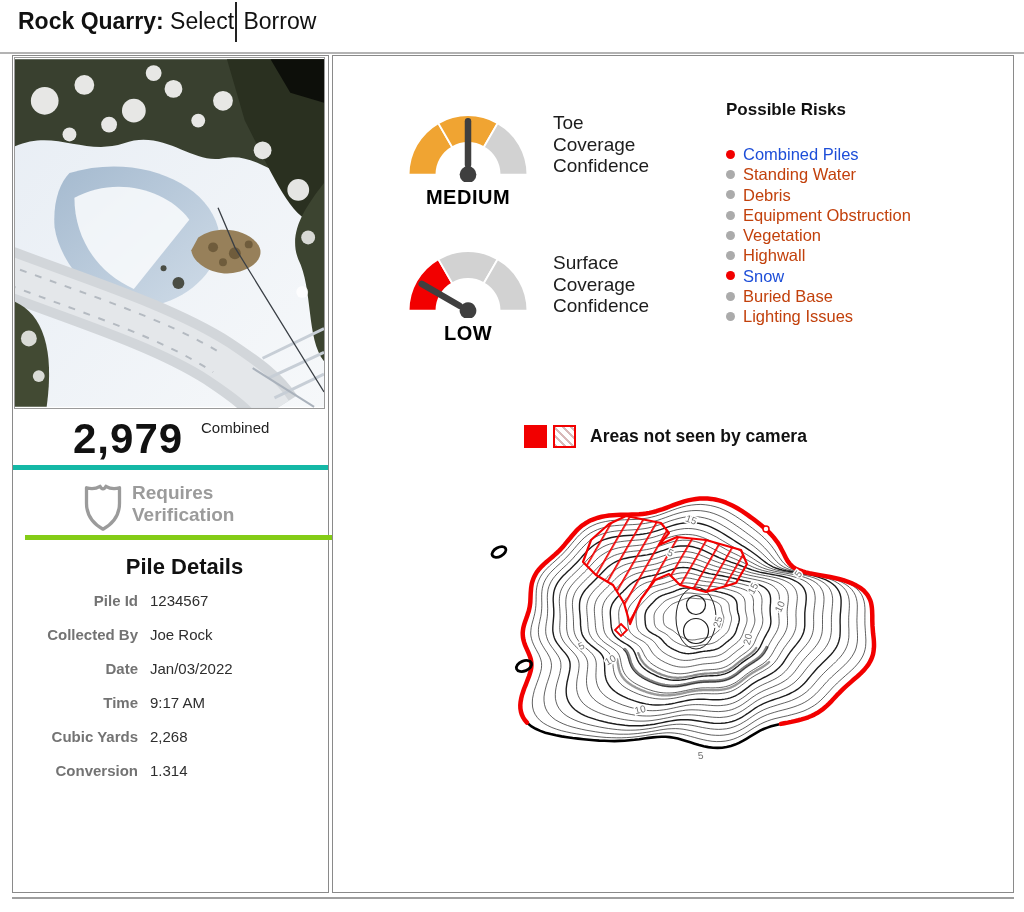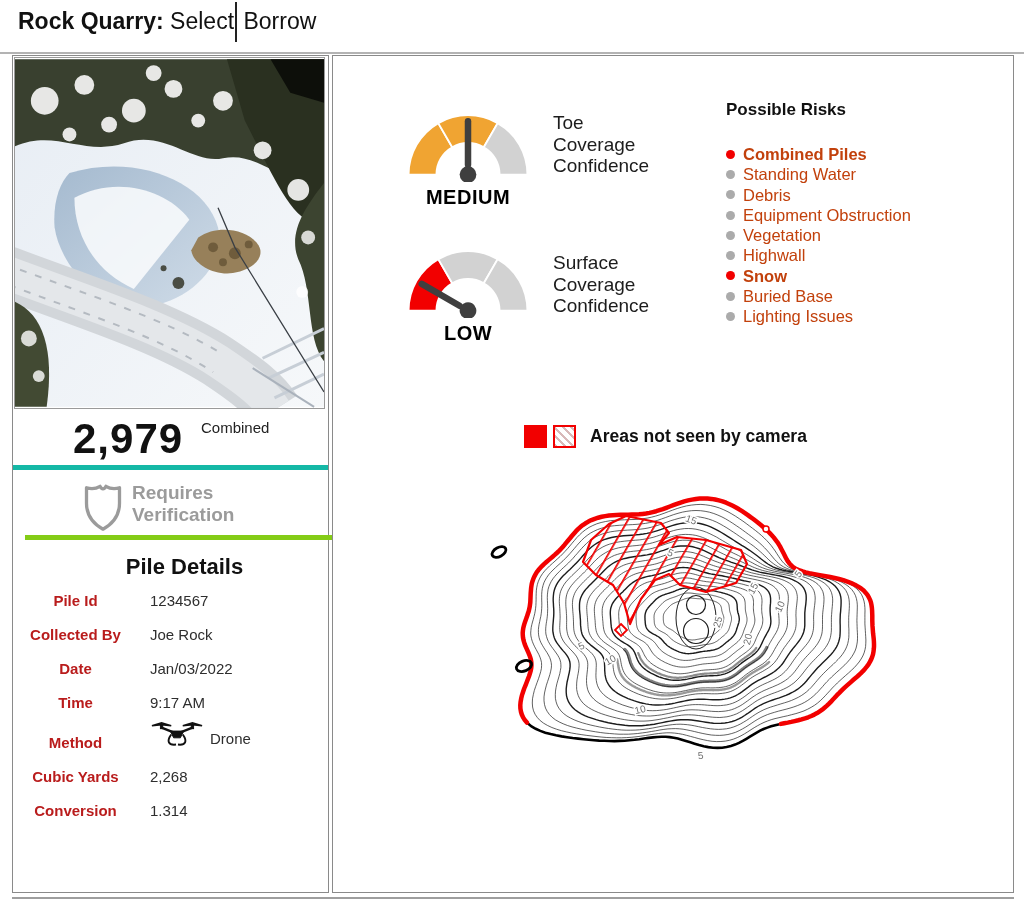--- a/index.html
+++ b/index.html
@@ -28,38 +28,38 @@
   .tonnage-val{position:absolute;left:60px;top:4px;font-size:42px;font-weight:bold;letter-spacing:1px;}
   .tonnage-lbl{position:absolute;left:188px;top:8px;font-size:15px;color:#222;}
   .verify-sec{position:absolute;left:12px;top:414px;width:100%;height:70px;
               border-bottom:5px solid #84cc16;box-sizing:border-box;}
   .shield{position:absolute;left:56px;top:7px;}
   .verify-txt{position:absolute;left:107px;top:12px;font-size:19px;font-weight:bold;
               color:#9b9b9b;line-height:22px;}
   .details-sec{position:absolute;left:0;top:484px;width:100%;}
   .details-title{margin:14px 0 12px 28px;font-size:22px;font-weight:bold;text-align:center;}
   .d-row{display:flex;align-items:baseline;margin:0 0 17px 0;font-size:15px;}
-  .d-lbl{width:125px;text-align:center;font-weight:bold;color:#b91c1c;flex:0 0 125px;}
+  .d-lbl{width:125px;text-align:right;font-weight:bold;color:#737373;flex:0 0 125px;}
   .d-val{margin-left:12px;color:#2e2e2e;display:flex;align-items:flex-end;}
   .d-val .icon-wrap{margin:-10px 6px -4px 0;}
 
   
   .gauge-block{position:absolute;left:70px;width:130px;}
   #gauge-0{top:48px;} #gauge-1{top:184px;}
   .gauge-level{position:absolute;left:0;top:82px;width:130px;text-align:center;
                font-size:20px;font-weight:bold;letter-spacing:.5px;color:#000;}
   .gauge-title{position:absolute;left:220px;font-size:19px;line-height:21.5px;color:#1c1c1c;}
   #gtitle-0{top:56px;} #gtitle-1{top:196px;}
 
   .risks{position:absolute;left:393px;top:44px;width:270px;}
   .risks-title{font-size:17px;font-weight:bold;margin-bottom:24px;}
   .risk-item{display:flex;align-items:center;font-size:16.5px;line-height:20.3px;color:#c2410c;}
   .risk-item .bullet{width:9px;height:9px;border-radius:50%;background:#ababab;
                      margin-right:8px;flex:0 0 9px;}
-  .risk-item.active{color:#c2410c;font-weight:bold;}
+  .risk-item.active{color:#1d4ed8;font-weight:normal;}
   .risk-item.active .bullet{background:#f20000;}
 
   .map-legend{position:absolute;left:191px;top:369px;display:flex;align-items:center;}
   .sq{width:23px;height:23px;box-sizing:border-box;}
   .sq-solid{background:#f20000;}
   .sq-hatch{margin-left:6px;border:2px solid #f20000;
             background:repeating-linear-gradient(45deg,#d8b9b9 0 2px,#ffffff 2px 6px);}
   .legend-txt{margin-left:14px;font-size:17.5px;font-weight:bold;color:#111;}
   .contour-map{position:absolute;left:130px;top:410px;}
 </style>
@@ -161,39 +161,20 @@
           </div>
           <div class="d-row">
             <div class="d-lbl">Date</div>
             <div class="d-val">Jan/03/2022</div>
           </div>
           <div class="d-row">
             <div class="d-lbl">Time</div>
             <div class="d-val">9:17 AM</div>
           </div>
           <div class="d-row">
-            <div class="d-lbl">Method</div>
-            <div class="d-val">
-              <span class="icon-wrap"><svg width="54" height="30" viewBox="0 0 56 31">
-                  <g stroke="#111" fill="#111">
-                    <path d="M2,8 L12,5 L22,8 L12,7 Z" stroke-width="1.5"></path>
-                    <path d="M34,8 L44,5 L54,8 L44,7 Z" stroke-width="1.5"></path>
-                    <rect x="10.8" y="6.5" width="2.4" height="4.5"></rect>
-                    <rect x="42.8" y="6.5" width="2.4" height="4.5"></rect>
-                    <line x1="12" y1="10" x2="25" y2="15" stroke-width="2.5"></line>
-                    <line x1="44" y1="10" x2="31" y2="15" stroke-width="2.5"></line>
-                    <path d="M21,13.5 L35,13.5 L31.5,20.5 L24.5,20.5 Z"></path>
-                    <path d="M22,17 C17,24 19,28.5 27,27.5" fill="none" stroke-width="2"></path>
-                    <path d="M34,17 C39,24 37,28.5 29,27.5" fill="none" stroke-width="2"></path>
-                  </g>
-                </svg></span>
-              <span>Drone</span>
-            </div>
-          </div>
-          <div class="d-row">
             <div class="d-lbl">Cubic Yards</div>
             <div class="d-val">2,268</div>
           </div>
           <div class="d-row">
             <div class="d-lbl">Conversion</div>
             <div class="d-val">1.314</div>
           </div>
         </div>
     </div>
   </div>

